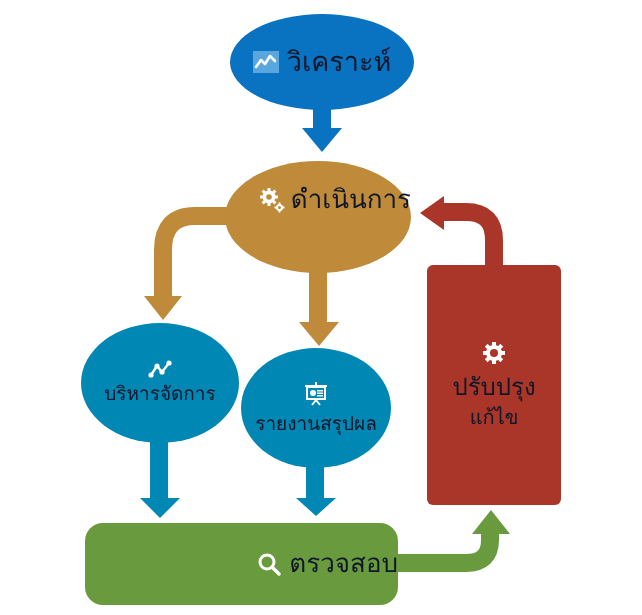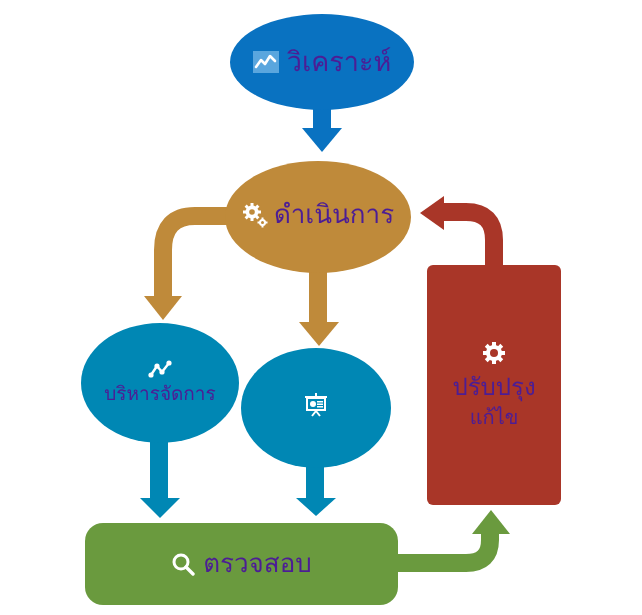--- a/index.html
+++ b/index.html
@@ -1,21 +1,21 @@
 <!DOCTYPE html>
 <html><head>
 <meta charset="utf-8">
 <style>
   html, body { margin: 0; padding: 0; background: #ffffff; }
   body { width: 642px; height: 615px; position: relative; overflow: hidden;
          font-family: "DejaVu Sans", "Liberation Sans", sans-serif; }
   .svg-layer { position: absolute; left: 0; top: 0; }
   .node { position: absolute; display: flex; flex-direction: column;
           align-items: center; justify-content: center; color: #ffffff; text-align: center; }
-  .label { color: #4c1d95; line-height: 1.2; }
+  .label { color: #0f172a; line-height: 1.2; }
   .row { display: flex; align-items: center; gap: 8px; }
   .icon { display: inline-flex; align-items: center; justify-content: center; }
 </style>
 </head>
 <body>
 
 <svg class="svg-layer" width="642" height="615" viewBox="0 0 642 615">
 
   <g>
     <rect x="313" y="100" width="18" height="30" fill="#0972c1"></rect>
@@ -65,21 +65,21 @@
     <span class="icon">
       <svg width="26" height="22" viewBox="0 0 26 22">
         <rect x="0" y="0" width="26" height="22" fill="#5aa6de"></rect>
         <polyline points="3,16 8,9 12,13 17,5 22,10" fill="none" stroke="#ffffff" stroke-width="2.6" stroke-linejoin="round" stroke-linecap="round"></polyline>
       </svg>
     </span>
     <span class="label" style="font-size:27px;">วิเคราะห์</span>
   </div>
 </div>
 
-<div class="node" style="left:225px; top:159px; width:186px; height:112px;">
+<div class="node" style="left:225px; top:144px; width:186px; height:112px;align-items:flex-end;">
   <div class="row" style="gap:6px;">
     <span class="icon">
       <svg width="26" height="26" viewBox="0 0 26 26">
         <g fill="#ffffff">
           <circle cx="10" cy="10" r="6.5"></circle>
           <rect x="8.5" y="1" width="3" height="4"></rect>
           <rect x="8.5" y="15" width="3" height="4"></rect>
           <rect x="1" y="8.5" width="4" height="3"></rect>
           <rect x="15" y="8.5" width="4" height="3"></rect>
           <rect x="8.5" y="1" width="3" height="4" transform="rotate(45 10 10)"></rect>
@@ -119,20 +119,21 @@
       <rect x="11" y="0" width="2" height="3" fill="#ffffff"></rect>
       <rect x="1" y="3" width="22" height="2" fill="#ffffff"></rect>
       <rect x="3" y="5" width="18" height="12" fill="none" stroke="#ffffff" stroke-width="2"></rect>
       <circle cx="9" cy="11" r="3" fill="#ffffff"></circle>
       <rect x="13" y="8" width="6" height="1.5" fill="#ffffff"></rect>
       <rect x="13" y="10.5" width="6" height="1.5" fill="#ffffff"></rect>
       <rect x="13" y="13" width="6" height="1.5" fill="#ffffff"></rect>
       <polyline points="8,23 12,18 16,23" fill="none" stroke="#ffffff" stroke-width="2"></polyline>
     </svg>
   </span>
+  <span class="label" style="font-size:19px;">รายงานสรุปผล</span>
 </div>
 
 <div class="node" style="left:427px; top:265px; width:134px; height:240px;">
   <span class="icon" style="margin-bottom:8px;">
     <svg width="24" height="24" viewBox="0 0 24 24">
       <g fill="#ffffff">
         <circle cx="12" cy="12" r="8"></circle>
         <rect x="10" y="1" width="4" height="4"></rect>
         <rect x="10" y="19" width="4" height="4"></rect>
         <rect x="1" y="10" width="4" height="4"></rect>
@@ -142,21 +143,21 @@
         <rect x="1" y="10" width="4" height="4" transform="rotate(45 12 12)"></rect>
         <rect x="19" y="10" width="4" height="4" transform="rotate(45 12 12)"></rect>
       </g>
       <circle cx="12" cy="12" r="4" fill="#a93628"></circle>
     </svg>
   </span>
   <span class="label" style="font-size:24px;">ปรับปรุง</span>
   <span class="label" style="font-size:20px; margin-top:4px;">แก้ไข</span>
 </div>
 
-<div class="node" style="left:85px; top:523px; width:313px; height:82px;">
+<div class="node" style="left:85px; top:523px; width:313px; height:82px;align-items:flex-end;">
   <div class="row" style="gap:8px;">
     <span class="icon">
       <svg width="24" height="24" viewBox="0 0 24 24">
         <circle cx="10" cy="10" r="7" fill="none" stroke="#ffffff" stroke-width="3"></circle>
         <line x1="15" y1="15" x2="22" y2="22" stroke="#ffffff" stroke-width="3.4" stroke-linecap="round"></line>
       </svg>
     </span>
     <span class="label" style="font-size:26px;">ตรวจสอบ</span>
   </div>
 </div>

